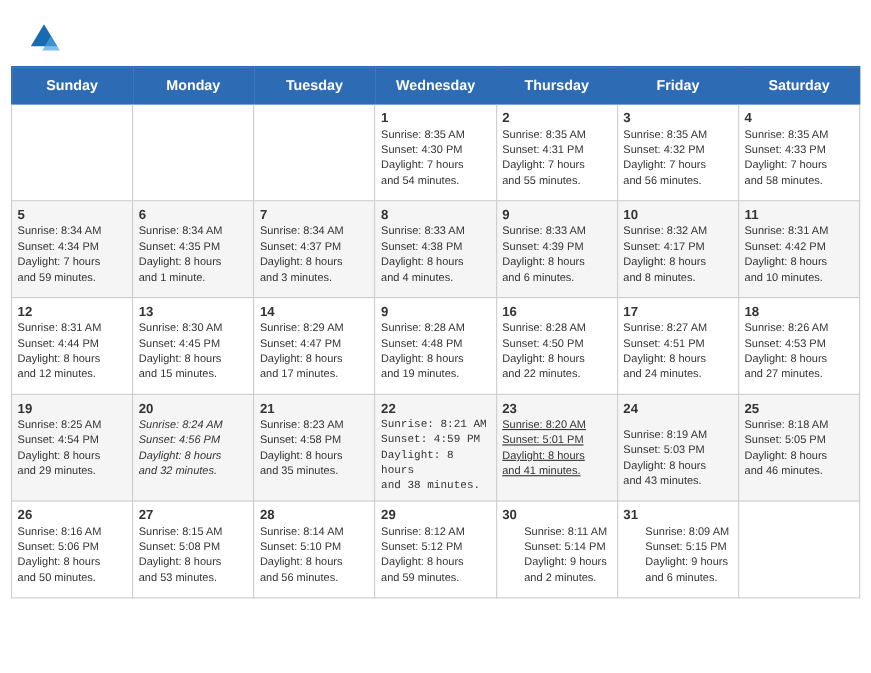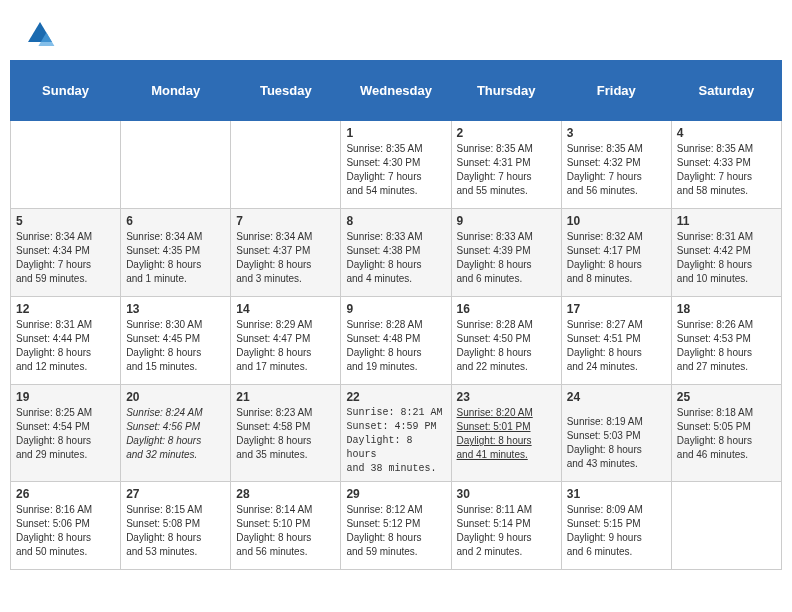--- a/index.html
+++ b/index.html
@@ -55,21 +55,21 @@
     .calendar {
       width: 100%;
       border-collapse: collapse;
       table-layout: fixed;
     }
     .calendar thead th {
       background: #2d6cb5;
       color: #fff;
       font-size: 13px;
       font-weight: bold;
-      padding: 22px 4px;
+      padding: 9px 4px;
       text-align: center;
       border: 1px solid #2d6cb5;
     }
     .calendar tbody td {
       border: 1px solid #ccc;
       vertical-align: top;
       padding: 5px 5px 5px 5px;
       font-size: 10.5px;
       color: #333;
       height: 88px;
@@ -343,28 +343,28 @@
           </td>
           <td>
             <span class="day-number">29</span>
             <div class="day-info" style="white-space: pre-line;">Sunrise: 8:12 AM
 Sunset: 5:12 PM
 Daylight: 8 hours
 and 59 minutes.</div>
           </td>
           <td>
             <span class="day-number">30</span>
-            <div class="day-info" style="white-space: pre-line;">Sunrise: 8:11 AM
+            <div class="day-info" style="white-space: pre-line; margin-left: 20px;">Sunrise: 8:11 AM
 Sunset: 5:14 PM
 Daylight: 9 hours
 and 2 minutes.</div>
           </td>
           <td>
             <span class="day-number">31</span>
-            <div class="day-info" style="white-space: pre-line;">Sunrise: 8:09 AM
+            <div class="day-info" style="white-space: pre-line; margin-left: 20px;">Sunrise: 8:09 AM
 Sunset: 5:15 PM
 Daylight: 9 hours
 and 6 minutes.</div>
           </td>
           <td class="empty"></td>
         </tr>
       </tbody>
   </table>
 </div>
 

